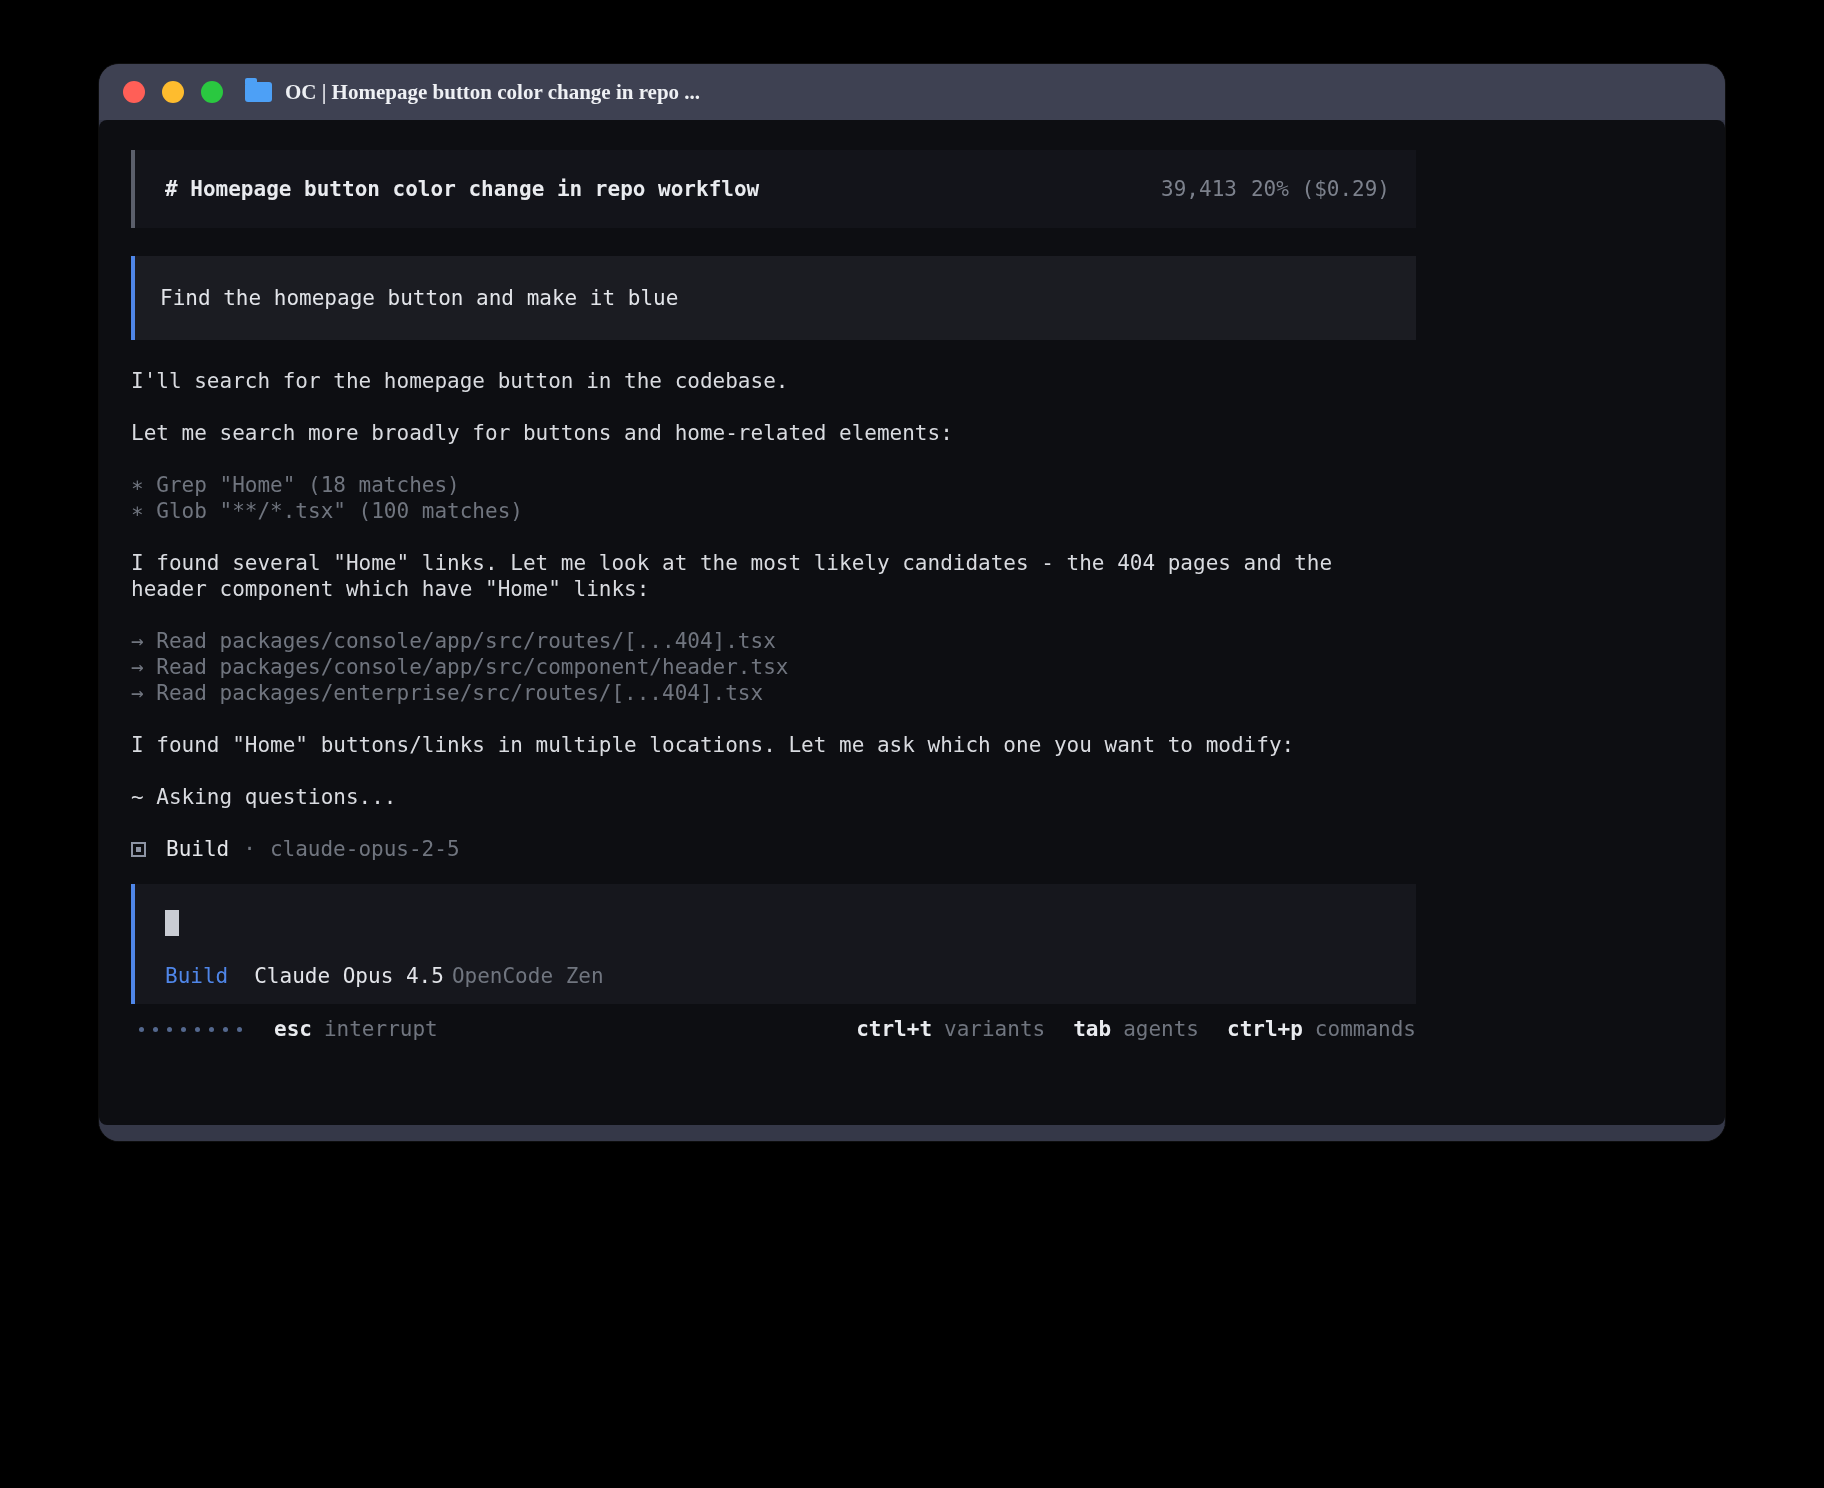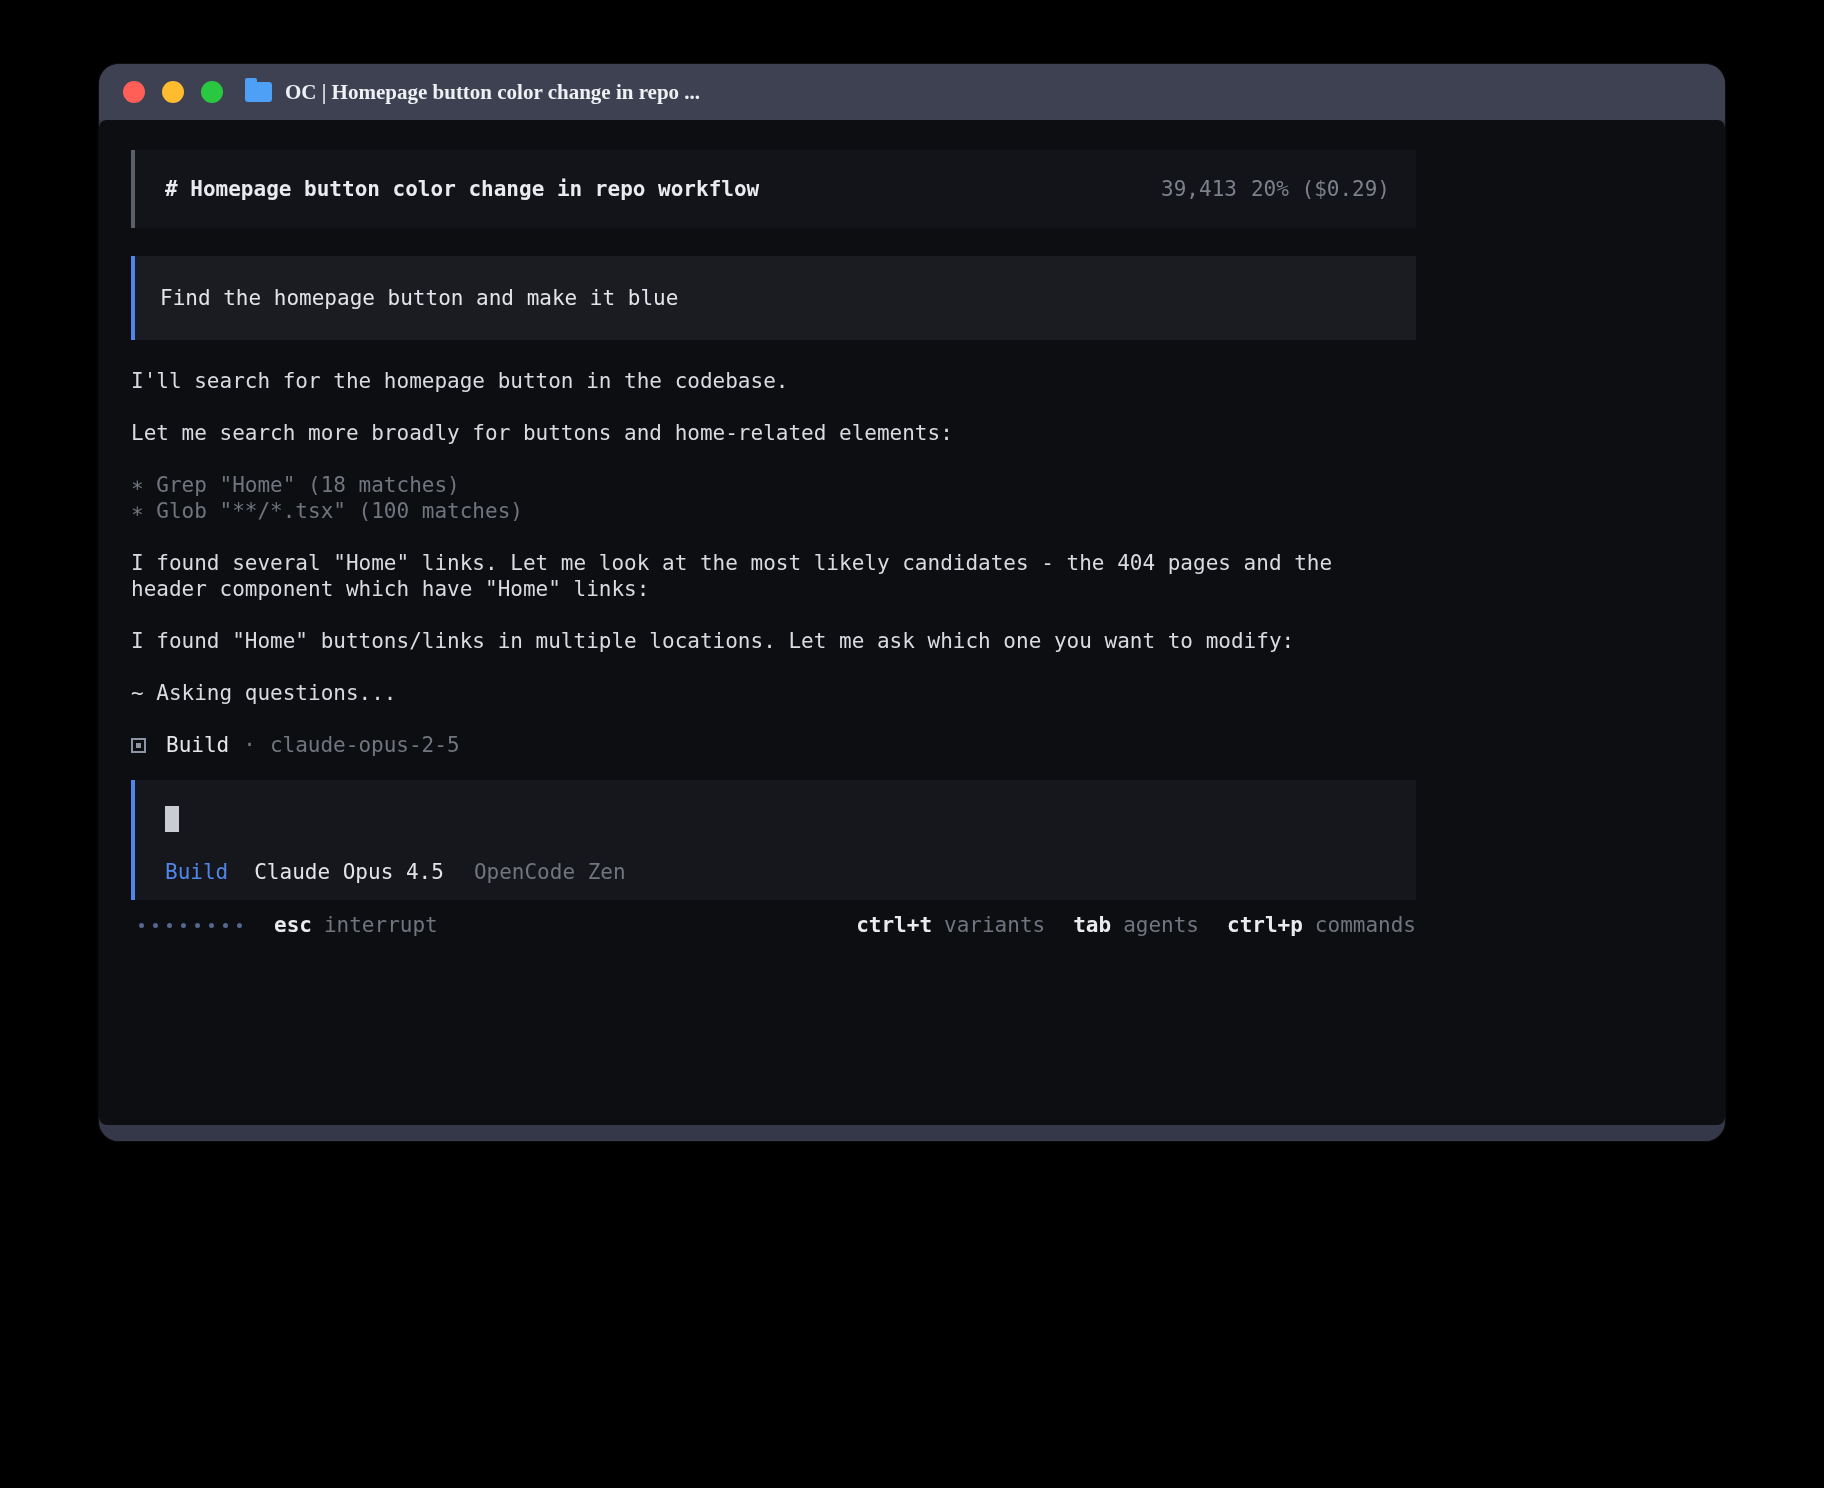--- a/index.html
+++ b/index.html
@@ -56,21 +56,21 @@
   .status-sep { color:var(--muted,#70757f); margin:0 14px; }
   .status-model { color:var(--muted,#70757f); }
 
   .input-block {
     border-left:4px solid var(--accent,#4f86e8); background:#16171d;
     padding:26px 30px 15px; margin-bottom:12px;
   }
   .cursor { display:inline-block; width:14px; height:26px; background:#c9ccd3; vertical-align:top; }
   .input-meta { display:flex; align-items:center; margin-top:27px; white-space:pre; }
   .meta-mode { color:var(--accent,#4f86e8); margin-right:26px; }
-  .meta-model { color:#e2e4e9; margin-right:30px; }
+  .meta-model { color:#e2e4e9; margin-right:8px; }
   .meta-provider { color:var(--muted,#70757f); }
 
   .footer-row { display:flex; align-items:center; justify-content:space-between; padding-left:8px; white-space:pre; }
   .footer-left { display:flex; align-items:center; }
   .spinner { display:flex; gap:9px; margin-right:32px; }
   .spinner i { width:5px; height:5px; border-radius:50%; background:#54688e; display:block; }
   .key { font-weight:bold; color:#e9ebef; }
   .hint { color:var(--muted,#70757f); }
   .footer-esc { display:flex; gap:12px; }
   .footer-right { display:flex; gap:28px; }
@@ -114,20 +114,25 @@
 
         <div class="para">Let me search more broadly for buttons and home-related elements:</div>
 
         <div class="tool-group">
           <div class="tool-line">∗ Grep "Home" (18 matches)</div>
           <div class="tool-line">∗ Glob "**/*.tsx" (100 matches)</div>
         </div>
 
         <div class="para">I found several "Home" links. Let me look at the most likely candidates - the 404 pages and the header component which have "Home" links:</div>
 
+        <div class="tool-group">
+          <div class="tool-line">→ Read packages/console/app/src/routes/[...404].tsx</div>
+          <div class="tool-line">→ Read packages/console/app/src/component/header.tsx</div>
+          <div class="tool-line">→ Read packages/enterprise/src/routes/[...404].tsx</div>
+        </div>
 
         <div class="para">I found "Home" buttons/links in multiple locations. Let me ask which one you want to modify:</div>
 
         <div class="para">~ Asking questions...</div>
 
         <div class="status-line">
           <span class="status-icon"></span>
           <span class="status-agent">Build</span>
           <span class="status-sep">·</span>
           <span class="status-model">claude-opus-2-5</span>

